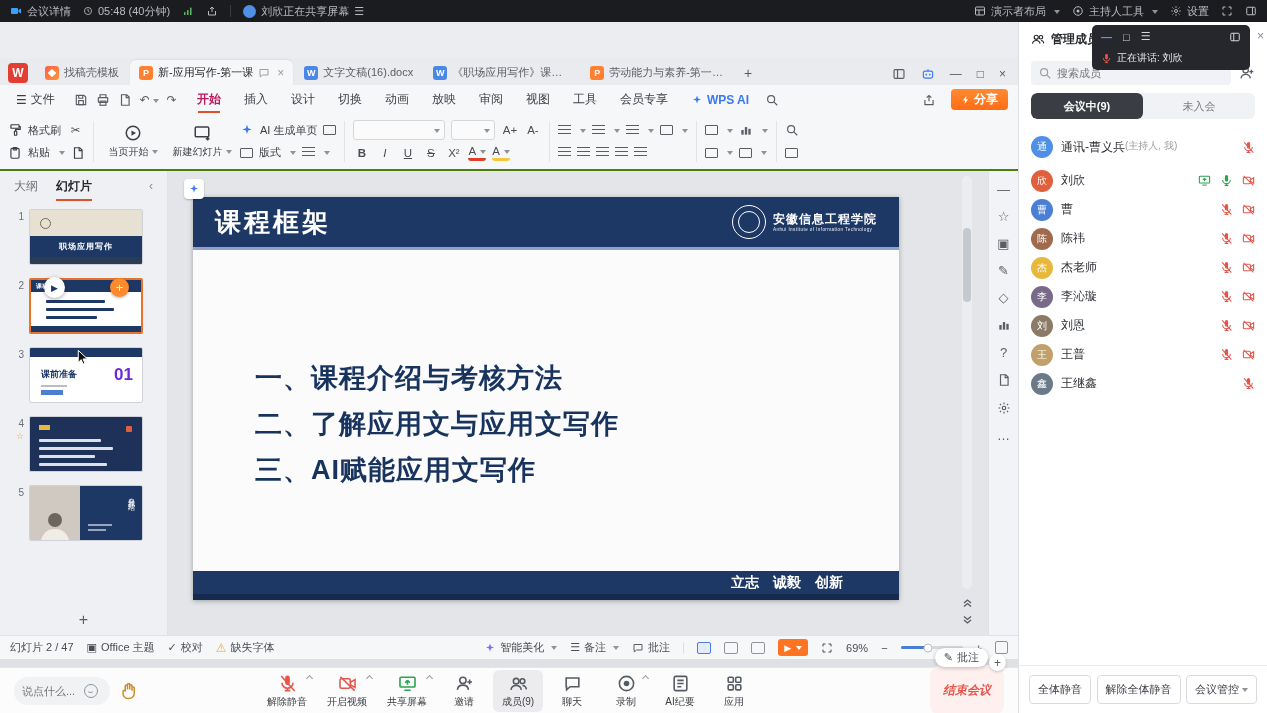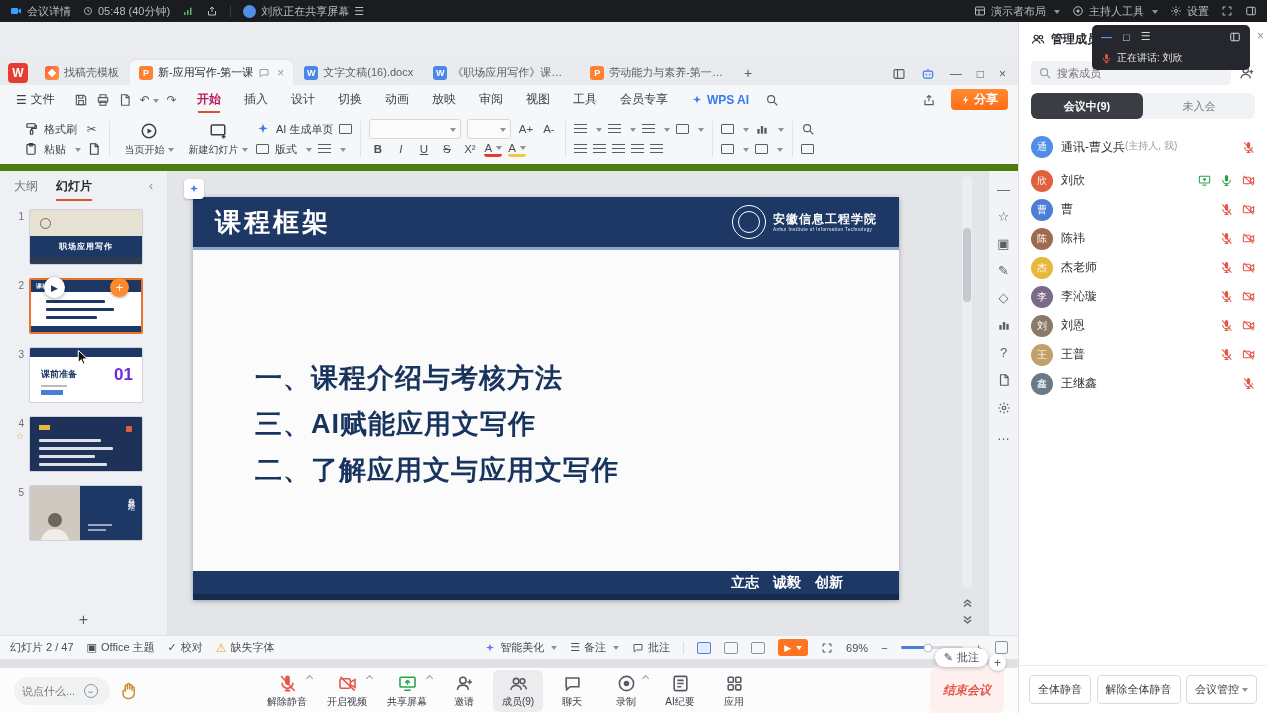--- a/index.html
+++ b/index.html
@@ -42,21 +42,21 @@
 
 .menubar{height:29px;background:#f6f7f9;display:flex;align-items:center;padding:0 10px;gap:9px;font-size:12px;}
 .menu-file{display:flex;align-items:center;gap:4px;padding:2px 6px;color:#3c3f45;}
 .qicons{display:flex;align-items:center;gap:8px;color:#5a5d63;padding:0 4px;}
 .mitem{padding:3px 7px;position:relative;white-space:nowrap;}
 .mitem.active{color:#be185d;font-weight:bold;}
 .mitem.active::after{content:"";position:absolute;left:8px;right:8px;bottom:-2px;height:2px;background:#e0502a;}
 .mitem.ai{display:flex;align-items:center;gap:4px;color:#3a7af0;font-weight:bold;}
 .share-btn{margin-left:6px;height:21px;background:linear-gradient(180deg,#ff8a33,#ff6d14);color:#fff;border-radius:4px;display:flex;align-items:center;gap:3px;padding:0 10px;font-size:12px;font-weight:bold;}
 
-.ribbon{height:57px;background:#f6f7f9;border-bottom:7px solid #4d7c0f;display:flex;align-items:stretch;padding:3px 24px;gap:7px;}
+.ribbon{height:57px;background:#f6f7f9;border-bottom:2px solid #4d7c0f;display:flex;align-items:stretch;padding:3px 8px;gap:7px;}
 .rgroup{display:flex;flex-direction:column;justify-content:space-between;padding:2px 0;}
 .rrow{display:flex;align-items:center;gap:6px;height:23px;font-size:11px;color:#3c3f45;white-space:nowrap;}
 .rdiv{width:1px;background:#e2e4e8;margin:4px 1px;}
 .bigbtn{width:62px;display:flex;flex-direction:column;align-items:center;justify-content:center;gap:3px;font-size:10px;color:#3c3f45;text-align:center;}
 .ib{min-width:17px;height:19px;display:inline-flex;align-items:center;justify-content:center;color:#4a4d53;font-size:11.5px;border-radius:3px;gap:1px;}
 .ib.b{font-weight:bold}.ib.i{font-style:italic}.ib.u{text-decoration:underline}.ib.s{text-decoration:line-through}
 .ib.fc{border-bottom:3px solid #e03e2d;height:16px;}
 .ib.hl{border-bottom:3px solid #f5c53a;height:16px;}
 .combo{width:92px;height:20px;border:1px solid #d4d7dc;border-radius:3px;background:#fbfbfc;display:flex;align-items:center;justify-content:flex-end;padding:0 4px;}
 .combo.sm{width:44px;}
@@ -663,22 +663,22 @@
                 <div class="slide-logo">
                   <span class="logo-circle"></span>
                   <span class="logo-text">
                     <span class="logo-cn">安徽信息工程学院</span>
                     <span class="logo-en">Anhui Institute of Information Technology</span>
                   </span>
                 </div>
               </div>
               <div class="slide-body">
                 <div class="sline">一、课程介绍与考核方法</div>
+                <div class="sline">二、了解应用文与应用文写作</div>
                 <div class="sline">三、AI赋能应用文写作</div>
-                <div class="sline">二、了解应用文与应用文写作</div>
               </div>
               <div class="sfoot-band">立志　诚毅　创新</div>
               <div class="sfoot-sub"></div>
             </div>
             <div class="vscroll">
                 <span class="vthumb"></span>
               </div>
             <div class="page-btns">
               <span class="pb ic14" data-icon="dbl-up">
                   <svg viewBox="0 0 24 24" fill="none" stroke="currentColor" stroke-width="2.4">

